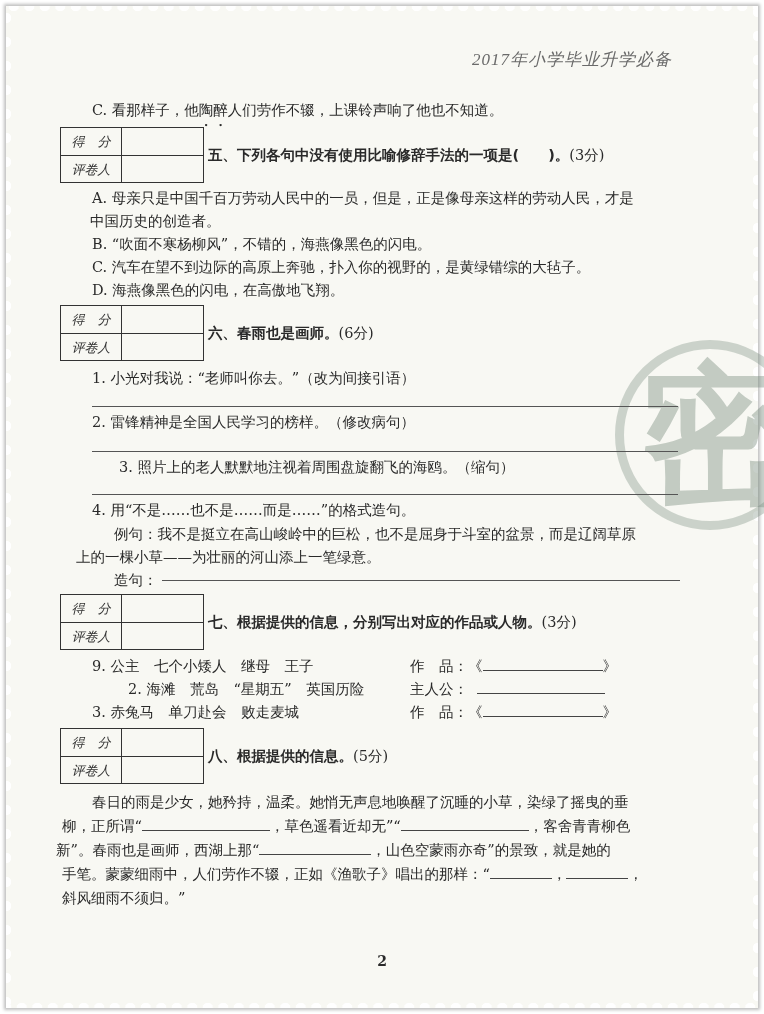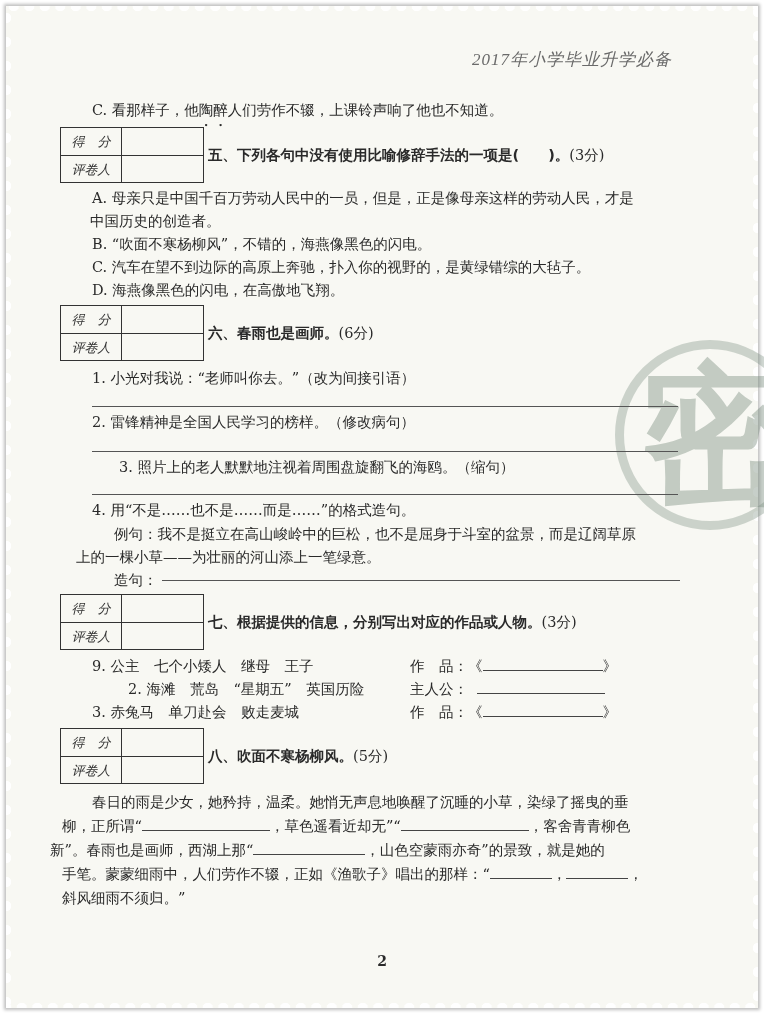--- a/index.html
+++ b/index.html
@@ -163,28 +163,28 @@
   <div class="row">
       <div class="lbl">得　分</div>
       <div class="val"></div>
     </div>
   <div class="row r2">
       <div class="lbl">评卷人</div>
       <div class="val"></div>
     </div>
 </div>
 <div class="line q-title" style="left:198px; top:746px;">
-  <span>八、吹面不寒杨柳风。</span><span class="pts">(5分)</span>
+  <span>八、根据提供的信息。</span><span class="pts">(5分)</span>
 </div>
 
 <div class="line" style="left:92px; top:792px;">春日的雨是少女，她矜持，温柔。她悄无声息地唤醒了沉睡的小草，染绿了摇曳的垂</div>
 <div class="line" style="left:62px; top:816px;">
   <span>柳，正所谓“</span><span class="blank" style="width:128px;"></span><span>，草色遥看近却无”“</span><span class="blank" style="width:128px;"></span><span>，客舍青青柳色</span>
 </div>
-<div class="line" style="left:50px; top:840px;">
+<div class="line" style="left:56px; top:840px;">
   <span>新”。春雨也是画师，西湖上那“</span><span class="blank" style="width:112px;"></span><span>，山色空蒙雨亦奇”的景致，就是她的</span>
 </div>
 <div class="line" style="left:62px; top:864px;">
   <span>手笔。蒙蒙细雨中，人们劳作不辍，正如《渔歌子》唱出的那样：“</span><span class="blank" style="width:62px;"></span><span>，</span><span class="blank" style="width:62px;"></span><span>，</span>
 </div>
 <div class="line" style="left:62px; top:888px;">斜风细雨不须归。”</div>
 
 <div class="page-num">2</div>
 
 </body></html>

